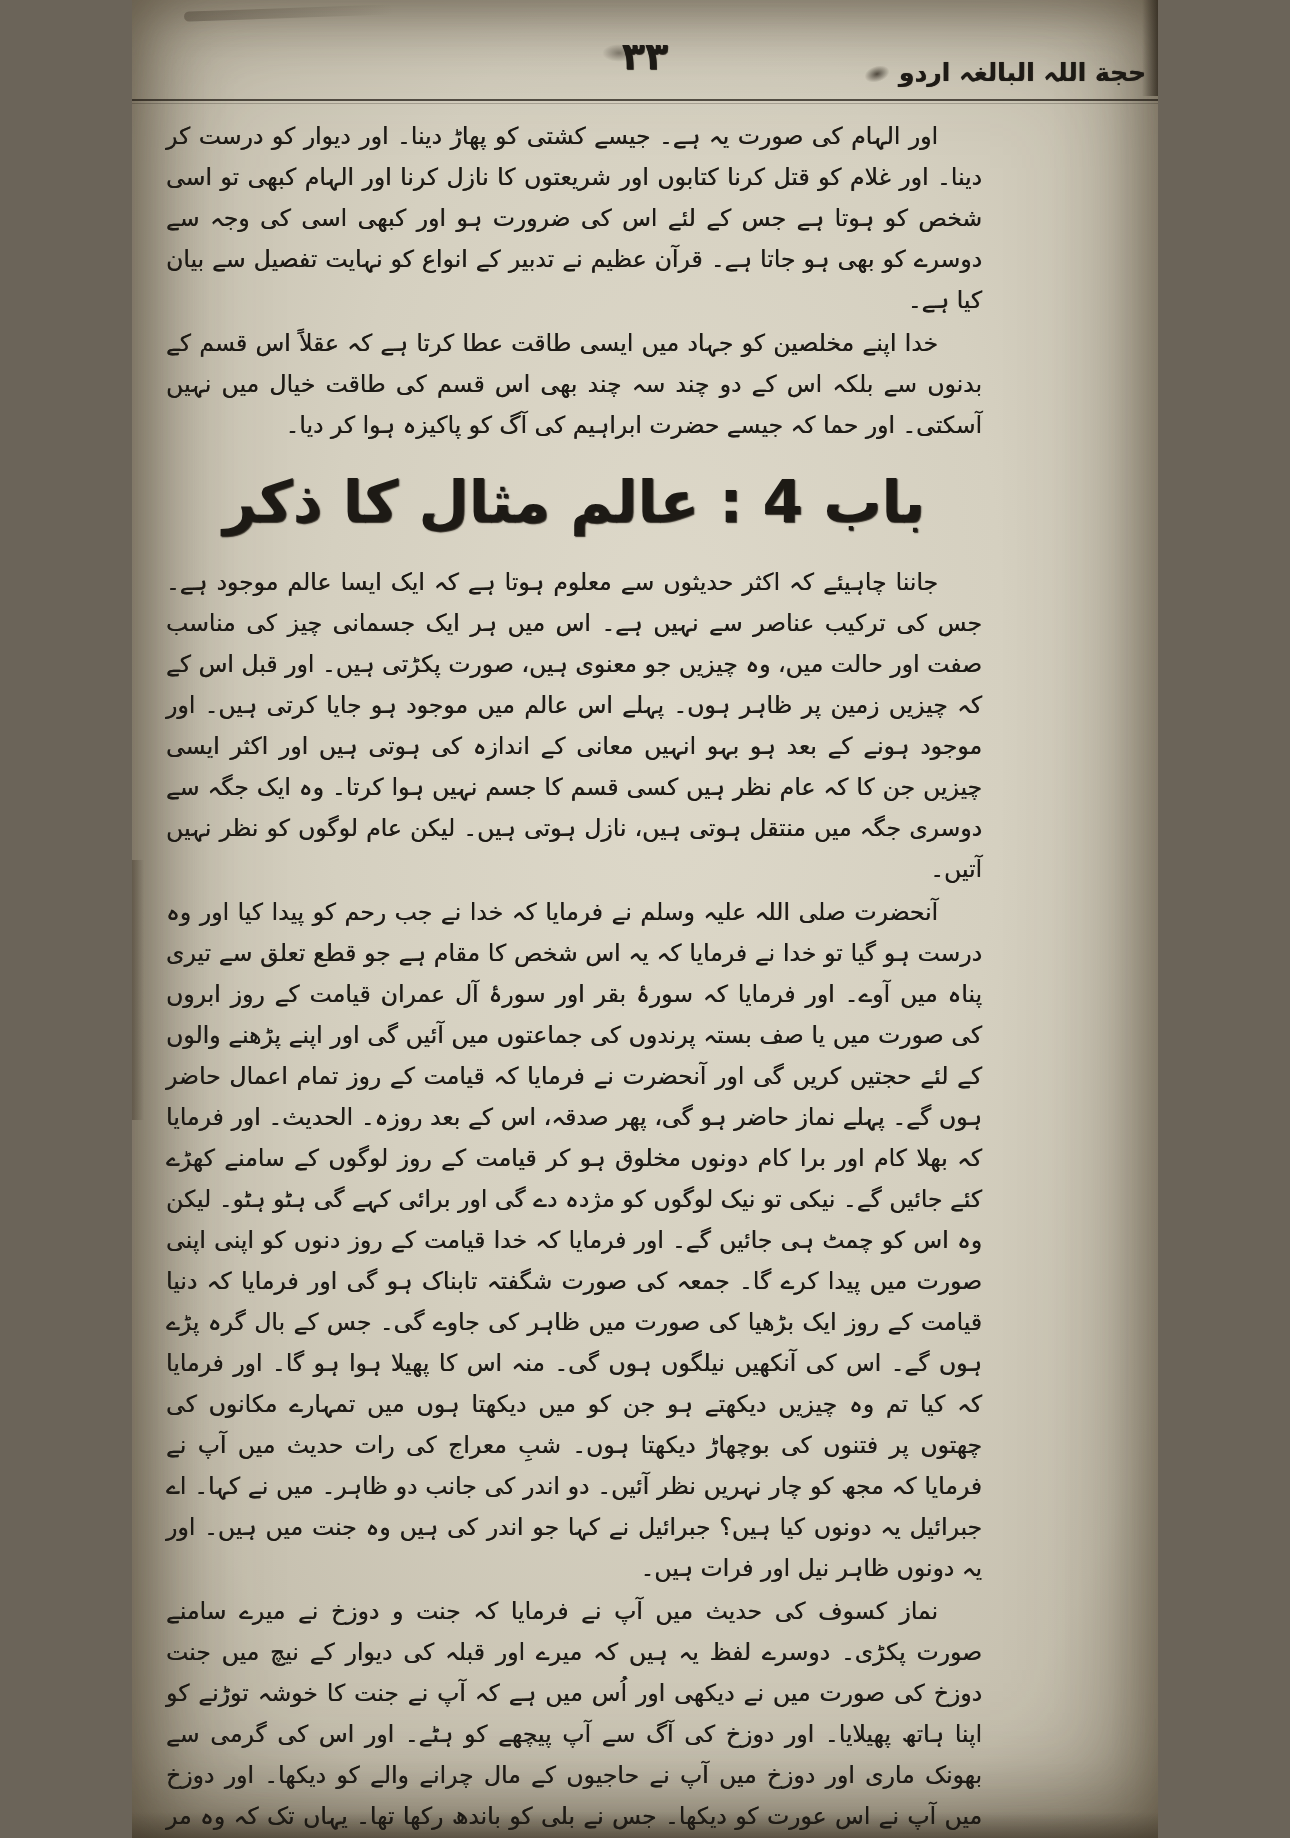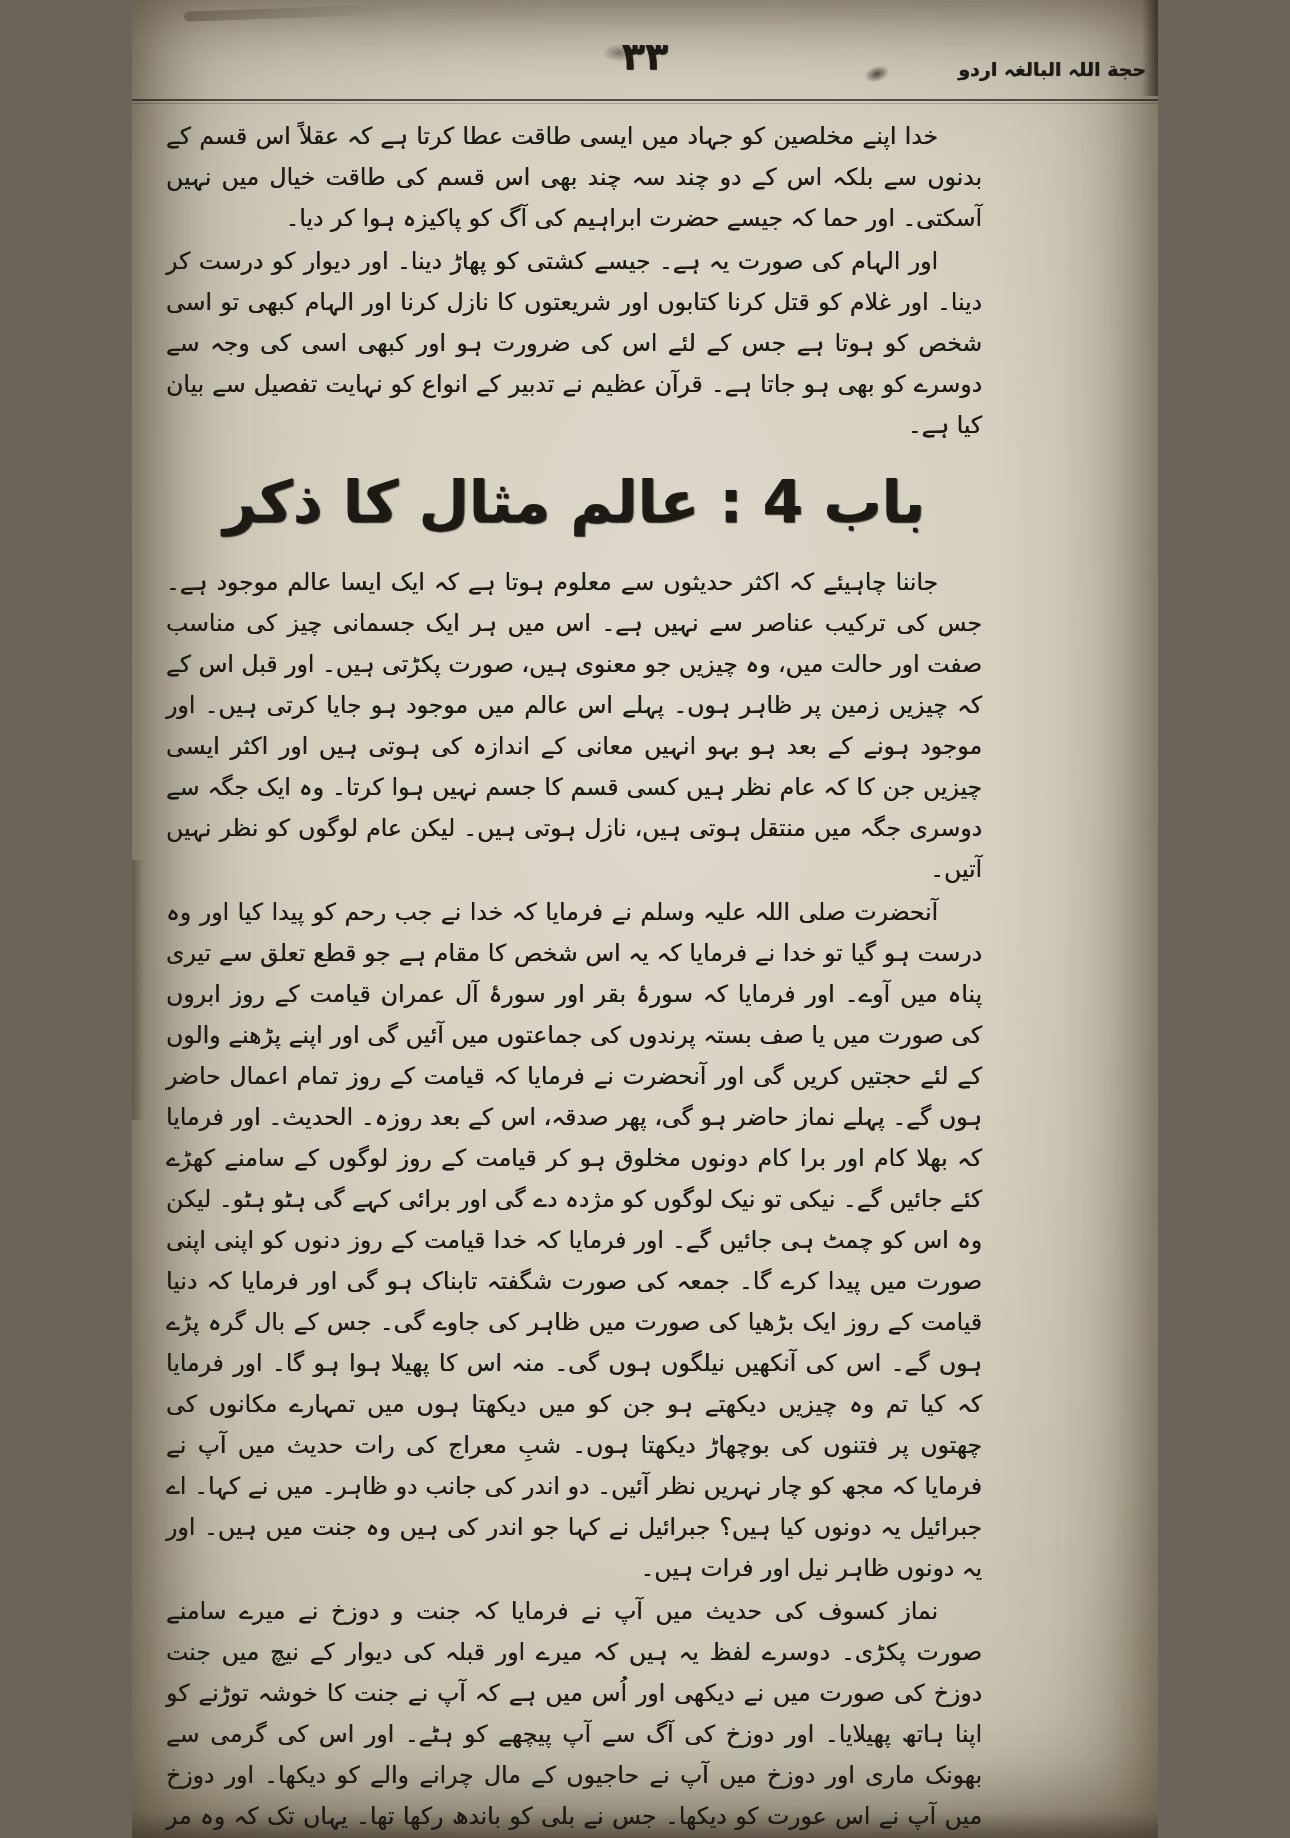--- a/index.html
+++ b/index.html
@@ -18,21 +18,21 @@
     color:#1d1a15;
     font-family:"DejaVu Sans", sans-serif;
   }
   .page-number {
     position:absolute; top:34px; left:50%; transform:translateX(-50%);
     font-size:38px; font-weight:bold;
     text-shadow:0.5px 0.5px 0.8px rgba(25,20,14,0.9);
   }
   .book-title {
     position:absolute; top:58px; right:12px;
-    direction:rtl; font-size:19px; font-weight:bold;
+    direction:rtl; font-size:25px; font-weight:bold;
     letter-spacing:0.5px;
     text-shadow:0.4px 0.4px 0.7px rgba(25,20,14,0.85);
   }
   .rule {
     position:absolute; top:99px; left:0; width:100%;
     border-top:2px solid rgba(32,27,20,0.72);
   }
   .rule2 {
     position:absolute; top:103px; left:0; width:100%;
     border-top:1px solid rgba(32,27,20,0.25);
@@ -92,21 +92,21 @@
   <div class="smudge s-num-left"></div>
   <div class="smudge s-left-mid"></div>
   <div class="smudge s-bottom"></div>
 
   <div class="page-number">٣٣</div>
   <div class="book-title">حجة اللہ البالغہ اردو</div>
   <div class="rule"></div>
   <div class="rule2"></div>
 
   <main class="content">
+    <p class="indent">اور الہام کی صورت یہ ہے۔ جیسے کشتی کو پھاڑ دینا۔ اور دیوار کو درست کر دینا۔ اور غلام کو قتل کرنا کتابوں اور شریعتوں کا نازل کرنا اور الہام کبھی تو اسی شخص کو ہوتا ہے جس کے لئے اس کی ضرورت ہو اور کبھی اسی کی وجہ سے دوسرے کو بھی ہو جاتا ہے۔ قرآن عظیم نے تدبیر کے انواع کو نہایت تفصیل سے بیان کیا ہے۔</p>
     <p class="indent">خدا اپنے مخلصین کو جہاد میں ایسی طاقت عطا کرتا ہے کہ عقلاً اس قسم کے بدنوں سے بلکہ اس کے دو چند سہ چند بھی اس قسم کی طاقت خیال میں نہیں آسکتی۔ اور حما کہ جیسے حضرت ابراہیم کی آگ کو پاکیزہ ہوا کر دیا۔</p>
-    <p class="indent">اور الہام کی صورت یہ ہے۔ جیسے کشتی کو پھاڑ دینا۔ اور دیوار کو درست کر دینا۔ اور غلام کو قتل کرنا کتابوں اور شریعتوں کا نازل کرنا اور الہام کبھی تو اسی شخص کو ہوتا ہے جس کے لئے اس کی ضرورت ہو اور کبھی اسی کی وجہ سے دوسرے کو بھی ہو جاتا ہے۔ قرآن عظیم نے تدبیر کے انواع کو نہایت تفصیل سے بیان کیا ہے۔</p>
     <h1 class="chapter-heading">باب 4 : عالم مثال کا ذکر</h1>
     <p class="indent">جاننا چاہیئے کہ اکثر حدیثوں سے معلوم ہوتا ہے کہ ایک ایسا عالم موجود ہے۔ جس کی ترکیب عناصر سے نہیں ہے۔ اس میں ہر ایک جسمانی چیز کی مناسب صفت اور حالت میں، وہ چیزیں جو معنوی ہیں، صورت پکڑتی ہیں۔ اور قبل اس کے کہ چیزیں زمین پر ظاہر ہوں۔ پہلے اس عالم میں موجود ہو جایا کرتی ہیں۔ اور موجود ہونے کے بعد ہو بہو انہیں معانی کے اندازہ کی ہوتی ہیں اور اکثر ایسی چیزیں جن کا کہ عام نظر ہیں کسی قسم کا جسم نہیں ہوا کرتا۔ وہ ایک جگہ سے دوسری جگہ میں منتقل ہوتی ہیں، نازل ہوتی ہیں۔ لیکن عام لوگوں کو نظر نہیں آتیں۔</p>
     <p class="indent">آنحضرت صلی اللہ علیہ وسلم نے فرمایا کہ خدا نے جب رحم کو پیدا کیا اور وہ درست ہو گیا تو خدا نے فرمایا کہ یہ اس شخص کا مقام ہے جو قطع تعلق سے تیری پناہ میں آوے۔ اور فرمایا کہ سورۂ بقر اور سورۂ آل عمران قیامت کے روز ابروں کی صورت میں یا صف بستہ پرندوں کی جماعتوں میں آئیں گی اور اپنے پڑھنے والوں کے لئے حجتیں کریں گی اور آنحضرت نے فرمایا کہ قیامت کے روز تمام اعمال حاضر ہوں گے۔ پہلے نماز حاضر ہو گی، پھر صدقہ، اس کے بعد روزہ۔ الحدیث۔ اور فرمایا کہ بھلا کام اور برا کام دونوں مخلوق ہو کر قیامت کے روز لوگوں کے سامنے کھڑے کئے جائیں گے۔ نیکی تو نیک لوگوں کو مژدہ دے گی اور برائی کہے گی ہٹو ہٹو۔ لیکن وہ اس کو چمٹ ہی جائیں گے۔ اور فرمایا کہ خدا قیامت کے روز دنوں کو اپنی اپنی صورت میں پیدا کرے گا۔ جمعہ کی صورت شگفتہ تابناک ہو گی اور فرمایا کہ دنیا قیامت کے روز ایک بڑھیا کی صورت میں ظاہر کی جاوے گی۔ جس کے بال گرہ پڑے ہوں گے۔ اس کی آنکھیں نیلگوں ہوں گی۔ منہ اس کا پھیلا ہوا ہو گا۔ اور فرمایا کہ کیا تم وہ چیزیں دیکھتے ہو جن کو میں دیکھتا ہوں میں تمہارے مکانوں کی چھتوں پر فتنوں کی بوچھاڑ دیکھتا ہوں۔ شبِ معراج کی رات حدیث میں آپ نے فرمایا کہ مجھ کو چار نہریں نظر آئیں۔ دو اندر کی جانب دو ظاہر۔ میں نے کہا۔ اے جبرائیل یہ دونوں کیا ہیں؟ جبرائیل نے کہا جو اندر کی ہیں وہ جنت میں ہیں۔ اور یہ دونوں ظاہر نیل اور فرات ہیں۔</p>
     <p class="indent">نماز کسوف کی حدیث میں آپ نے فرمایا کہ جنت و دوزخ نے میرے سامنے صورت پکڑی۔ دوسرے لفظ یہ ہیں کہ میرے اور قبلہ کی دیوار کے نیچ میں جنت دوزخ کی صورت میں نے دیکھی اور اُس میں ہے کہ آپ نے جنت کا خوشہ توڑنے کو اپنا ہاتھ پھیلایا۔ اور دوزخ کی آگ سے آپ پیچھے کو ہٹے۔ اور اس کی گرمی سے بھونک ماری اور دوزخ میں آپ نے حاجیوں کے مال چرانے والے کو دیکھا۔ اور دوزخ میں آپ نے اس عورت کو دیکھا۔ جس نے بلی کو باندھ رکھا تھا۔ یہاں تک کہ وہ مر گئی۔ اور آپ نے جنت میں ایک عورت زانیہ کو دیکھا۔ جس نے کتے کو پانی</p>
   </main>
 
 </div>
 
 </body></html>

